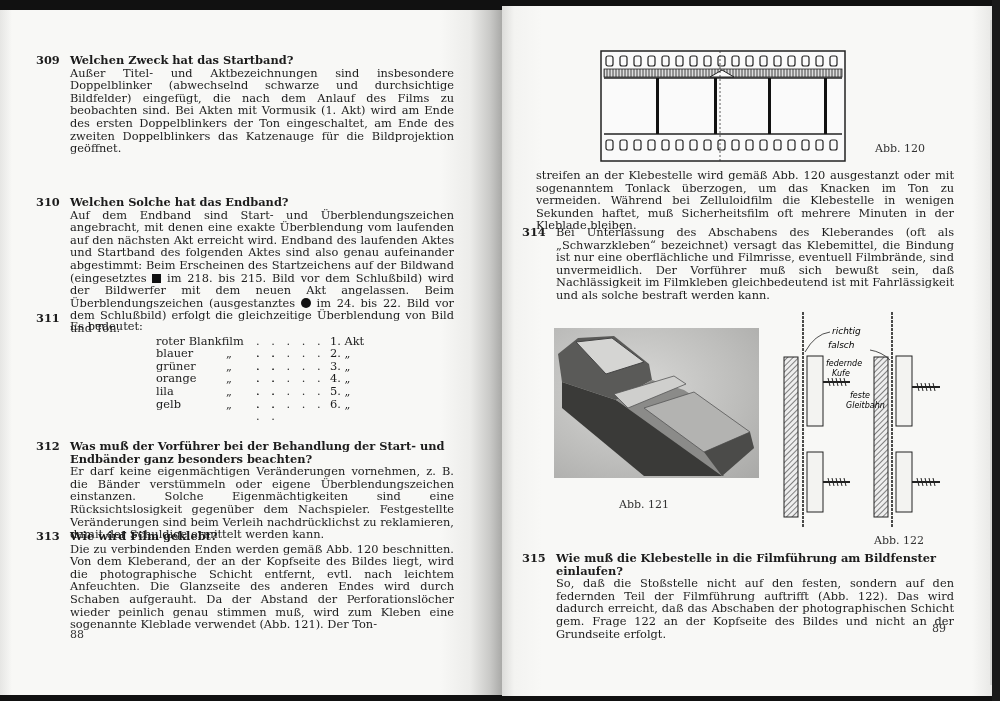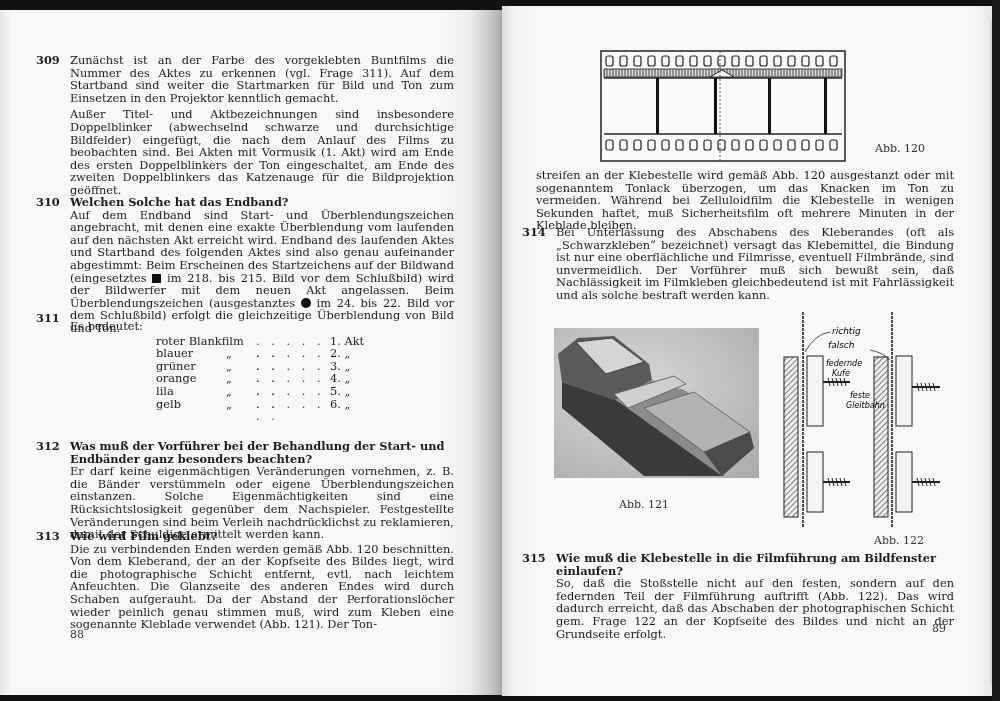--- a/index.html
+++ b/index.html
@@ -55,21 +55,21 @@
   </style>
 </head>
 <body>
 
 <div class="spread">
 
   <div class="page left">
 
     <div class="q" style="left:36px; top:44px;">
       <span class="num">309</span>
-      <p>Zunächst ist an der Farbe des vorgeklebten Buntfilms die Nummer des Aktes zu erkennen (vgl. Frage 311). Auf dem Startband sind weiter die Startmarken für Bild und Ton zum Einsetzen in den Projektor kenntlich gemacht.</p>
+      <div class="title">Welchen Zweck hat das Startband?</div>
       <p>Außer Titel- und Aktbezeichnungen sind insbesondere Doppelblinker (abwechselnd schwarze und durchsichtige Bildfelder) eingefügt, die nach dem Anlauf des Films zu beobachten sind. Bei Akten mit Vormusik (1. Akt) wird am Ende des ersten Doppelblinkers der Ton eingeschaltet, am Ende des zweiten Doppelblinkers das Katzenauge für die Bildprojektion geöffnet.</p>
     </div>
 
     <div class="q" style="left:36px; top:186px;">
       <span class="num">310</span>
       <div class="title">Welchen Solche hat das Endband?</div>
       <p><span>Auf dem Endband sind Start- und Überblendungszeichen angebracht, mit denen eine exakte Überblendung vom laufenden auf den nächsten Akt erreicht wird. Endband des laufenden Aktes und Startband des folgenden Aktes sind also genau aufeinander abgestimmt: Beim Erscheinen des Startzeichens auf der Bildwand (eingesetztes</span> <span class="sym-square"></span> <span>im 218. bis 215. Bild vor dem Schlußbild) wird der Bildwerfer mit dem neuen Akt angelassen. Beim Überblendungszeichen (ausgestanztes</span> <span class="sym-dot"></span> <span>im 24. bis 22. Bild vor dem Schlußbild) erfolgt die gleichzeitige Überblendung von Bild und Ton.</span></p>
     </div>
 
     <div class="q" style="left:36px; top:302px;">

